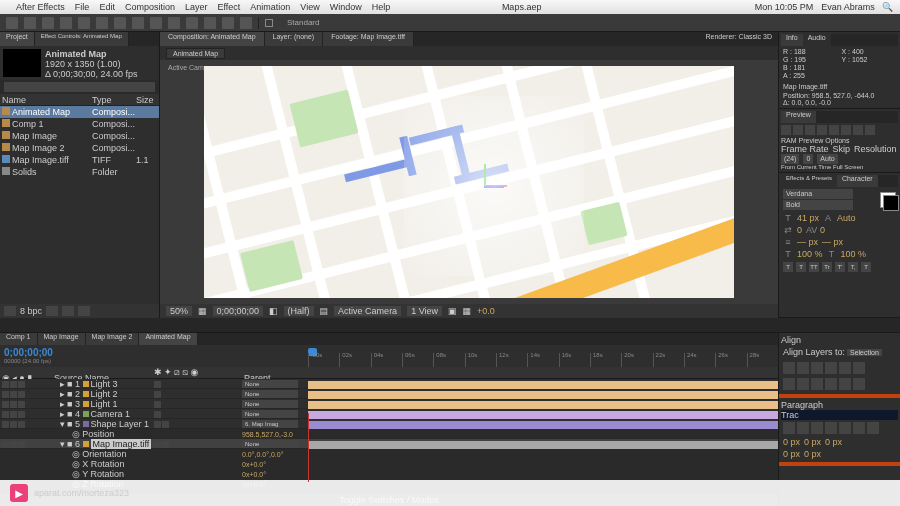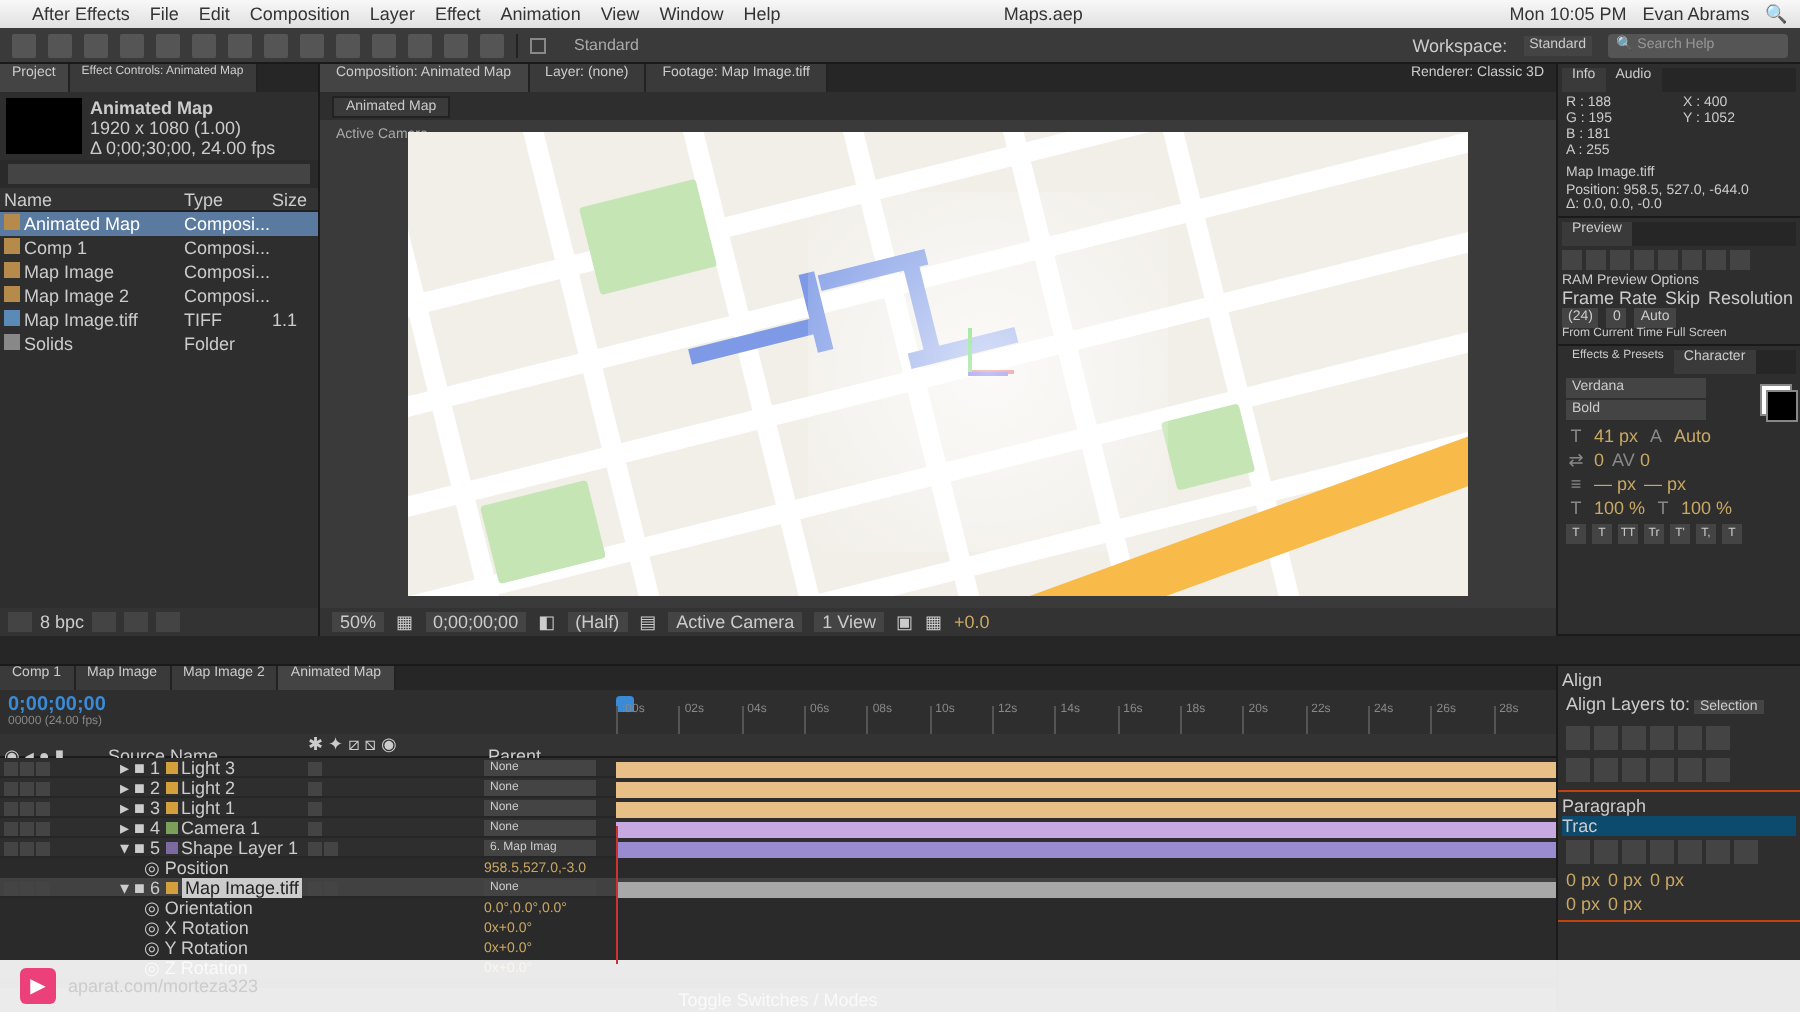--- a/index.html
+++ b/index.html
@@ -124,21 +124,21 @@
 .tl-bar { height: 8px; margin-top: 1px; }
 .bar-light { background: #e8c087; }
 .bar-cam { background: #c8a8e0; }
 .bar-shape { background: #9a8ad0; }
 .bar-img { background: #a8a8a8; }
 .tl-footer { height: 12px; background: #333; display: flex; align-items: center; padding: 0 6px; font-size: 7px; }
 .tl-footer .center { margin: 0 auto; }
 
 
 .right-bottom { background: #2e2e2e; border-left: 1px solid #1a1a1a; display: flex; flex-direction: column; }
-.align-panel, .para-panel { border-bottom: 1px solid #c2410c; padding: 2px; }
+.align-panel, .para-panel { border-bottom: 4px solid #c2410c; padding: 2px; }
 .align-row { display: flex; gap: 2px; padding: 2px; }
 .align-row .ab { width: 12px; height: 12px; background: #444; }
 
 
 .watermark { position: absolute; bottom: 0; left: 0; right: 0; height: 26px; background: rgba(255,255,255,0.9); display: flex; align-items: center; padding: 0 10px; font-size: 14px; color: #555; font-family: Tahoma, sans-serif; }
 .playhead-line { position: absolute; left: 308px; top: 34px; bottom: 12px; width: 1px; background: #c33; z-index: 5; }
 </style>
 </head>
 <body>
 
@@ -175,39 +175,34 @@
   <div class="tool"></div>
   <div class="tool"></div>
   <div class="tool"></div>
   <div class="tool"></div>
   <div class="tool"></div>
   <div class="tool"></div>
   <div class="tool"></div>
   <div class="sep"></div>
   <span style="width:8px;height:8px;border:1px solid #888"></span>
   <span class="snap">Standard</span>
-  <div class="wspace">
-    <span>Workspace:</span>
-    <span class="dd-small">Standard</span>
-    <span class="search-box" placeholder="Search Help">🔍 Search Help</span>
-  </div>
 </div>
 
 <div class="main-grid">
 
   <div class="project-panel">
     <div class="project-tabs">
       <div class="tab active">Project</div>
       <div class="tab" style="font-size:6px;overflow:hidden">Effect Controls: Animated Map</div>
     </div>
     <div class="project-info">
       <div class="thumb"></div>
       <div class="meta">
         <div style="font-weight:bold">Animated Map</div>
-        <div>1920 x 1080 (1.00)</div>
+        <div>1920 x 1350 (1.00)</div>
         <div>Δ 0;00;30;00, 24.00 fps</div>
       </div>
     </div>
     <div class="search-row">
       <input placeholder="" style="">
     </div>
     <div class="project-list-hdr">
       <span>Name</span>
       <span>Type</span>
       <span>Size</span>
@@ -647,21 +642,21 @@
         <div class="ab"></div>
         <div class="ab"></div>
         <div class="ab"></div>
         <div class="ab"></div>
         <div class="ab"></div>
       </div>
     </div>
     <div class="para-panel">
       <div class="title-row">
             <div class="tab">Paragraph</div>
-            <div class="tab" style="background:#0c4a6e">Trac</div>
+            <div class="tab" style="background:#0f172a">Trac</div>
           </div>
       <div class="align-row">
         <div class="ab"></div>
         <div class="ab"></div>
         <div class="ab"></div>
         <div class="ab"></div>
         <div class="ab"></div>
         <div class="ab"></div>
         <div class="ab"></div>
       </div>

